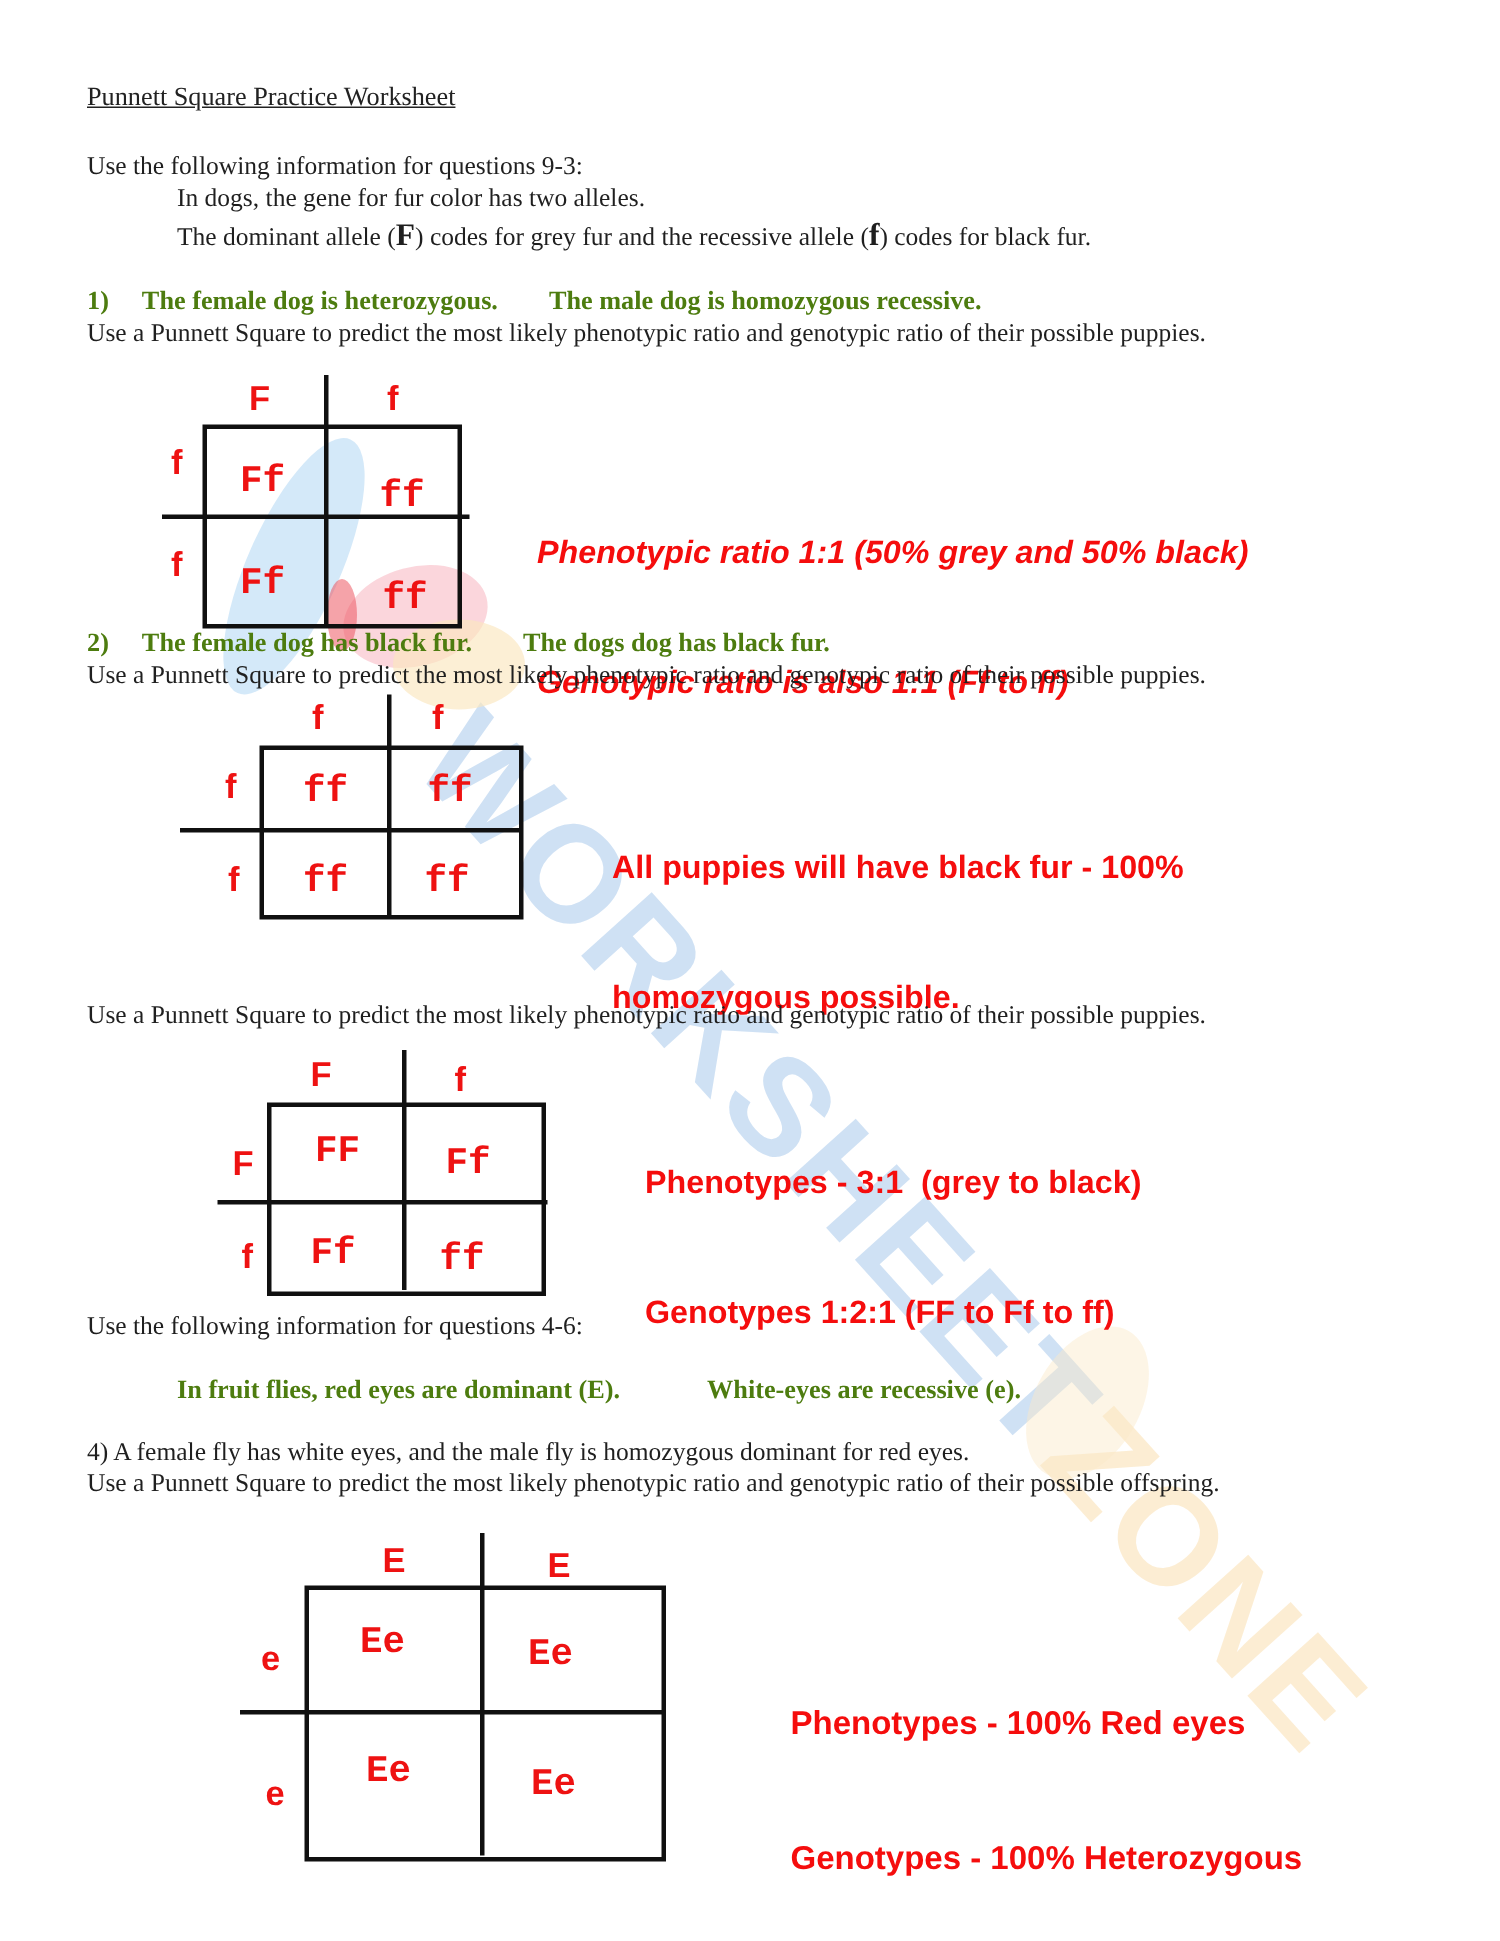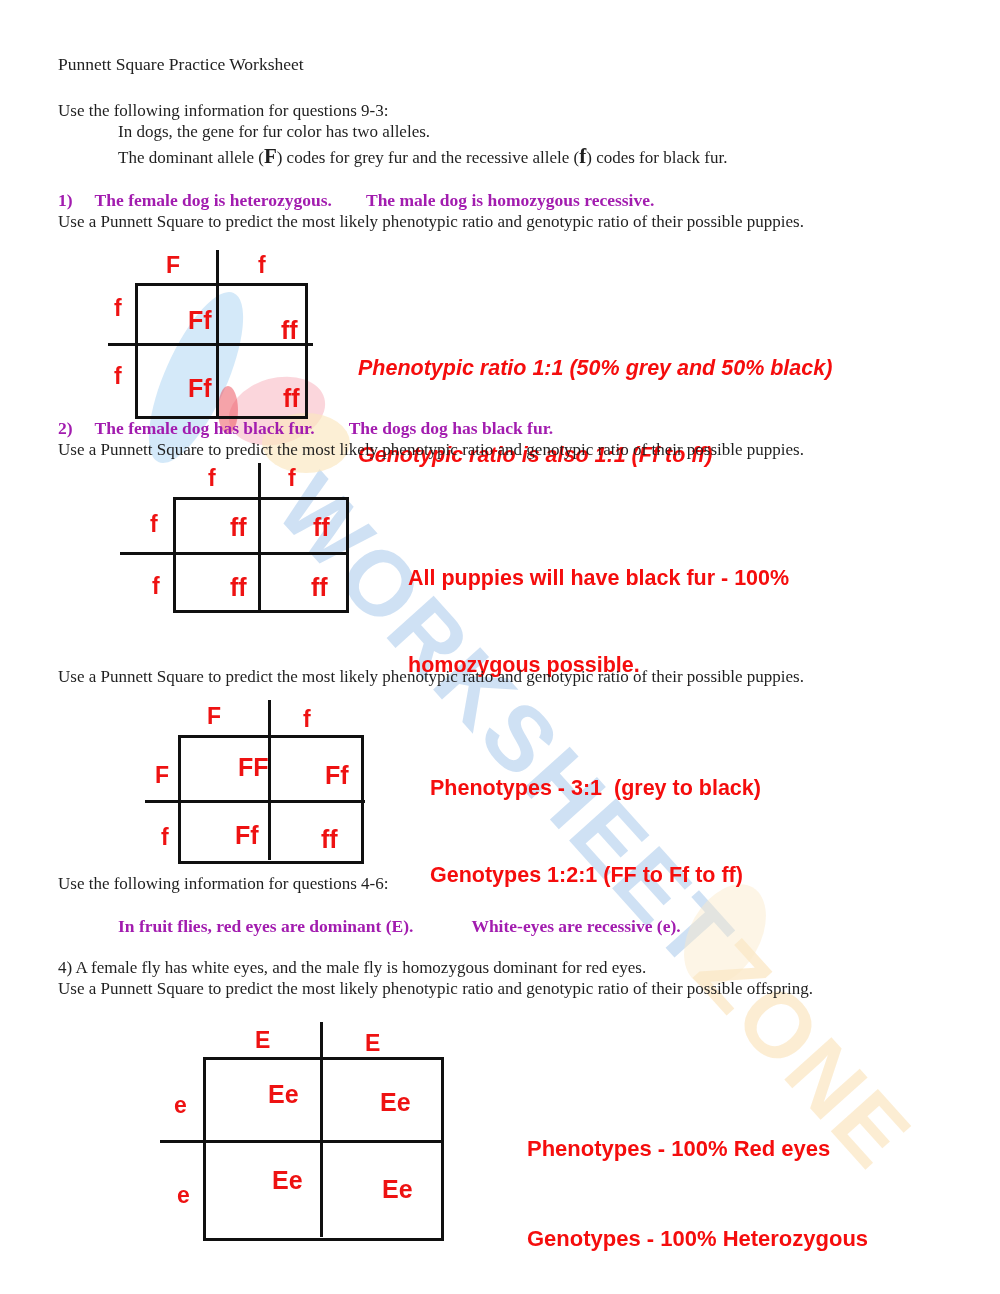--- a/index.html
+++ b/index.html
@@ -1,32 +1,32 @@
 <!DOCTYPE html>
 <html><head>
 <meta charset="utf-8">
 <style>
   html,body{margin:0;padding:0;background:#ffffff;}
   .page{position:relative;width:1000px;height:1294px;margin:0 auto;background:#ffffff;overflow:hidden;
         font-family:"Liberation Serif", serif;color:#1b1b1b;}
   .abs{position:absolute;}
   .serif{font-family:"Liberation Serif", serif;font-size:17px;color:#1f1f1f;white-space:nowrap;}
-  .bserif{font-family:"Liberation Serif", serif;font-size:17.5px;font-weight:bold;color:#a21caf;white-space:nowrap;}
-  .title{font-family:"Liberation Serif", serif;font-size:17.5px;color:#222;}
+  .bserif{font-family:"Liberation Serif", serif;font-size:17.5px;font-weight:bold;color:#4d7c0f;white-space:nowrap;}
+  .title{font-family:"Liberation Serif", serif;font-size:17.5px;color:#222;text-decoration:underline;}
   .big-allele{font-size:21px;font-weight:bold;}
   .ans{font-family:"Liberation Sans", sans-serif;font-weight:bold;color:#f50d0d;
        font-size:21.5px;line-height:29px;white-space:pre-wrap;}
   .punnett{position:absolute;}
   .psq-box{position:absolute;border:3px solid #101010;background:transparent;}
   .psq-vline{position:absolute;width:3px;background:#101010;}
   .psq-hline{position:absolute;height:3px;background:#101010;}
   .allele{position:absolute;font-family:"Liberation Sans", sans-serif;font-weight:bold;
           font-size:23px;color:#ee1212;line-height:1;}
-  .cell{position:absolute;font-family:Liberation Sans, sans-serif;font-weight:bold;
-        font-size:25px;color:#ee1212;line-height:1;margin-left:28px;}
+  .cell{position:absolute;font-family:Liberation Mono, monospace;font-weight:bold;
+        font-size:25px;color:#ee1212;line-height:1;}
   .watermark{position:absolute;left:335px;top:455px;transform:rotate(48deg);transform-origin:left top;
              font-family:"Liberation Sans", sans-serif;font-weight:bold;font-size:92px;
              letter-spacing:3px;white-space:nowrap;pointer-events:none;}
   .wm-blue{color:rgba(130,175,225,0.38);}
   .wm-orange{color:rgba(246,196,110,0.30);}
   .blob{position:absolute;border-radius:50%;pointer-events:none;}
   .gap-lg{margin-left:34px;}
   .gap-md{margin-left:22px;}
   .gap-sm{margin-left:7px;}
   .gap-xl{margin-left:58px;}

